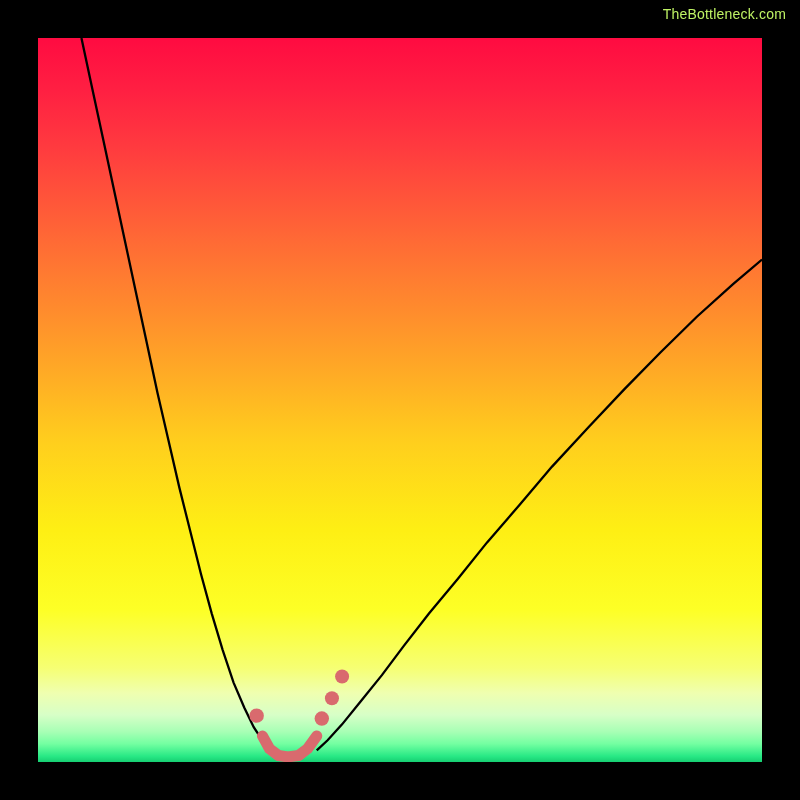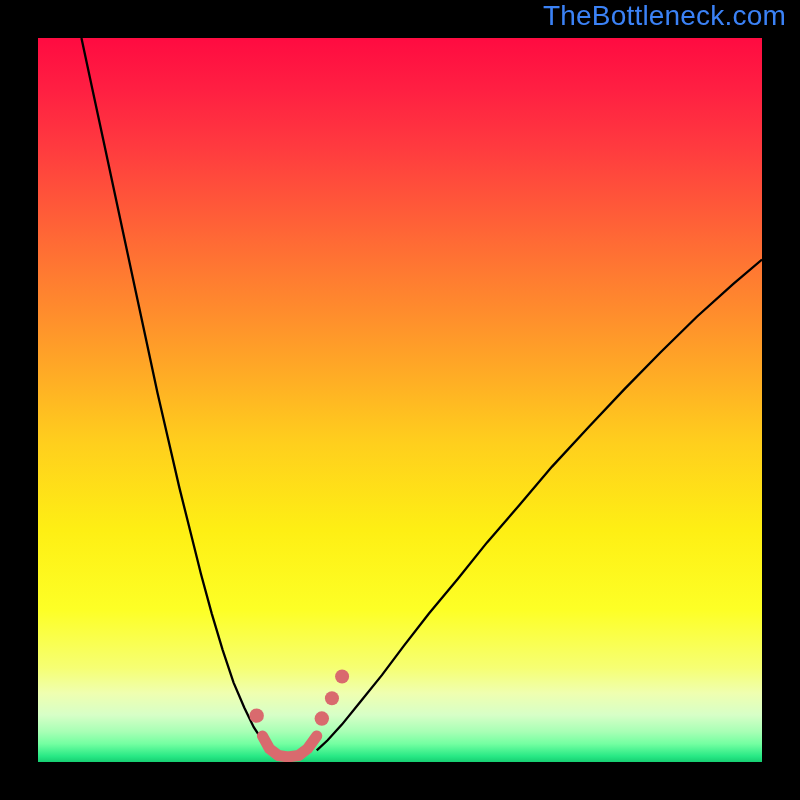--- a/index.html
+++ b/index.html
@@ -34,24 +34,24 @@
   }
   .curves {
     position: absolute;
     left: 0;
     top: 0;
     width: 100%;
     height: 100%;
   }
   .watermark {
     position: absolute;
-    top: 0;
+    top: 6px;
     right: 14px;
-    color: #3b82f6;
-    font-size: 28px;
+    color: #bef264;
+    font-size: 14px;
     font-weight: 500;
     letter-spacing: 0.2px;
     user-select: none;
   }
 </style>
 </head>
 <body>
 
 <div class="stage">
 

